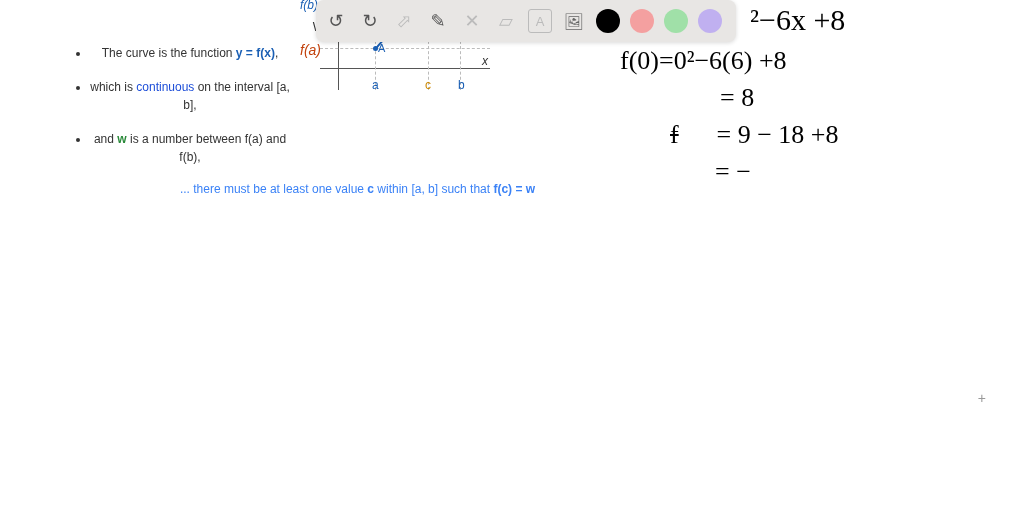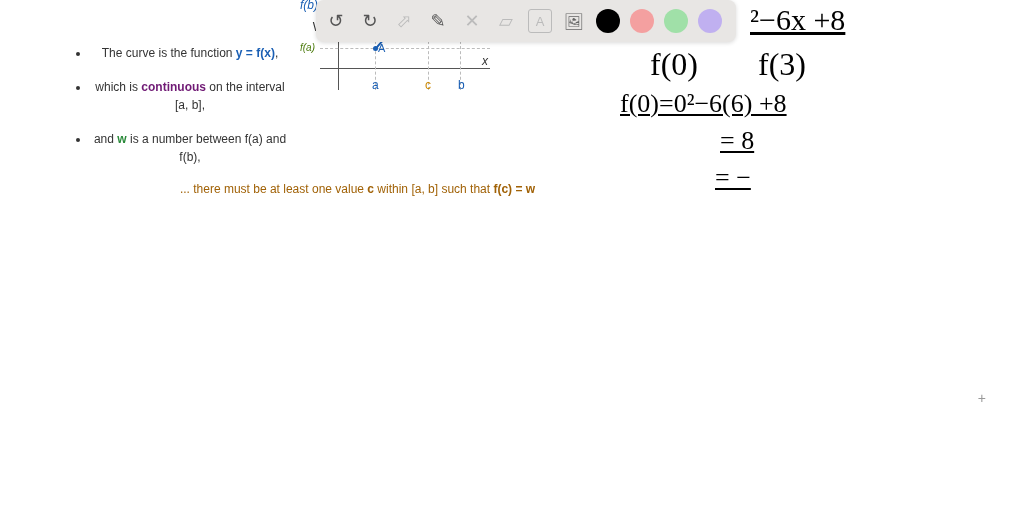--- a/index.html
+++ b/index.html
@@ -21,42 +21,42 @@
       text-align: center;
     }
     .when-label { margin-bottom: 10px; }
     .bullets {
       margin-left: 15px;
       list-style: disc;
       margin-bottom: 14px;
     }
     .bullets li { margin-bottom: 16px; line-height: 1.5; width: 200px; }
     .func-text { color: #1a5fb4; font-weight: bold; }
-    .cont-text { color: #701a75; font-weight: bold; }
+    .cont-text { color: #1d4ed8; font-weight: normal; }
     .green-w { color: #2a8a3a; font-weight: bold; }
     .then-line { margin-top: 6px; margin-bottom: 10px; }
-    .conclusion { color: #a16207; margin-left: 55px; font-size: 12px; }
+    .conclusion { color: #3b82f6; margin-left: 55px; font-size: 12px; }
     .conclusion .bold { font-weight: bold; }
     .graph {
       position: absolute;
       left: 300px;
       top: 0px;
       width: 200px;
       height: 120px;
     }
     .axis-x { position: absolute; left: 20px; top: 68px; width: 170px; height: 1px; background: #555; }
     .axis-y { position: absolute; left: 38px; top: 0px; width: 1px; height: 90px; background: #555; }
     .grid-v { position: absolute; top: 0; height: 90px; border-left: 1px dashed #bbb; }
     .grid-h { position: absolute; left: 20px; width: 170px; border-top: 1px dashed #bbb; }
     .curve {
       position: absolute; left: 38px; top: 5px; width: 150px; height: 65px;
       border: none;
     }
     .label-fb { position: absolute; left: 0px; top: -2px; font-style: italic; color: #1a5fb4; font-size: 12px; }
-    .label-fa { position: absolute; left: 0px; top: 42px; font-style: italic; color: #4d7c0f; font-size: 10px; }
+    .label-fa { position: absolute; left: 0px; top: 42px; font-style: italic; color: #c2410c; font-size: 14px; }
     .label-A  { position: absolute; left: 78px; top: 42px; color: #1a5fb4; font-size: 11px; }
     .label-a  { position: absolute; left: 72px; top: 78px; color: #1a5fb4; font-size: 12px; }
     .label-c  { position: absolute; left: 125px; top: 78px; color: #cc8800; font-size: 12px; }
     .label-b  { position: absolute; left: 158px; top: 78px; color: #1a5fb4; font-size: 12px; }
     .label-x  { position: absolute; left: 182px; top: 54px; font-style: italic; color: #333; font-size: 12px; }
     .dot { position: absolute; width: 5px; height: 5px; border-radius: 50%; background: #1a5fb4; }
 
     .toolbar {
       position: absolute;
       left: 316px;
@@ -88,21 +88,21 @@
     .handwriting {
       position: absolute;
       left: 620px;
       top: 0px;
       width: 400px;
       font-family: 'Comic Sans MS', cursive;
       font-size: 26px;
       color: #000;
       line-height: 1.35;
     }
-    .hw-line { white-space: nowrap; margin-bottom: 2px; text-decoration: underline; }
+    .hw-line { white-space: nowrap; margin-bottom: 2px; }
     .hw-indent { margin-left: 100px; }
     .hw-row { display: flex; gap: 60px; }
     .scribble { text-decoration: line-through; display: inline-block; width: 20px; }
     .cursor-cross { position: absolute; right: 38px; bottom: 102px; font-size: 14px; color: #999; }
   </style>
 </head>
 <body>
 
 <div class="left-panel">
   <div class="when-label">When:</div>
@@ -153,22 +153,22 @@
   <div class="tb-btn dim" style="border:1px solid #bbb;font-size:13px;border-radius:3px">A</div>
   <div class="tb-btn tb-icon-img">🖼</div>
   <div class="tb-color black"></div>
   <div class="tb-color red"></div>
   <div class="tb-color green"></div>
   <div class="tb-color purple"></div>
 </div>
 
 <div class="handwriting">
   <div class="hw-line" style="margin-left:130px;font-size:30px">²−6x +8</div>
-  <div class="hw-row" style="margin-left:30px;font-size:32px">
-    <span>f(0)</span>
-    <span>f(3)</span>
-  </div>
   <div class="hw-line">f(0)=0²−6(6) +8</div>
   <div class="hw-line hw-indent">= 8</div>
+  <div class="hw-line" style="margin-left:50px">
+    <span class="scribble">f</span>
+    <span style="margin-left:20px">= 9 − 18 +8</span>
+  </div>
   <div class="hw-line" style="margin-left:95px">= −</div>
 </div>
 
 <div class="cursor-cross">+</div>
 
 </body></html>

